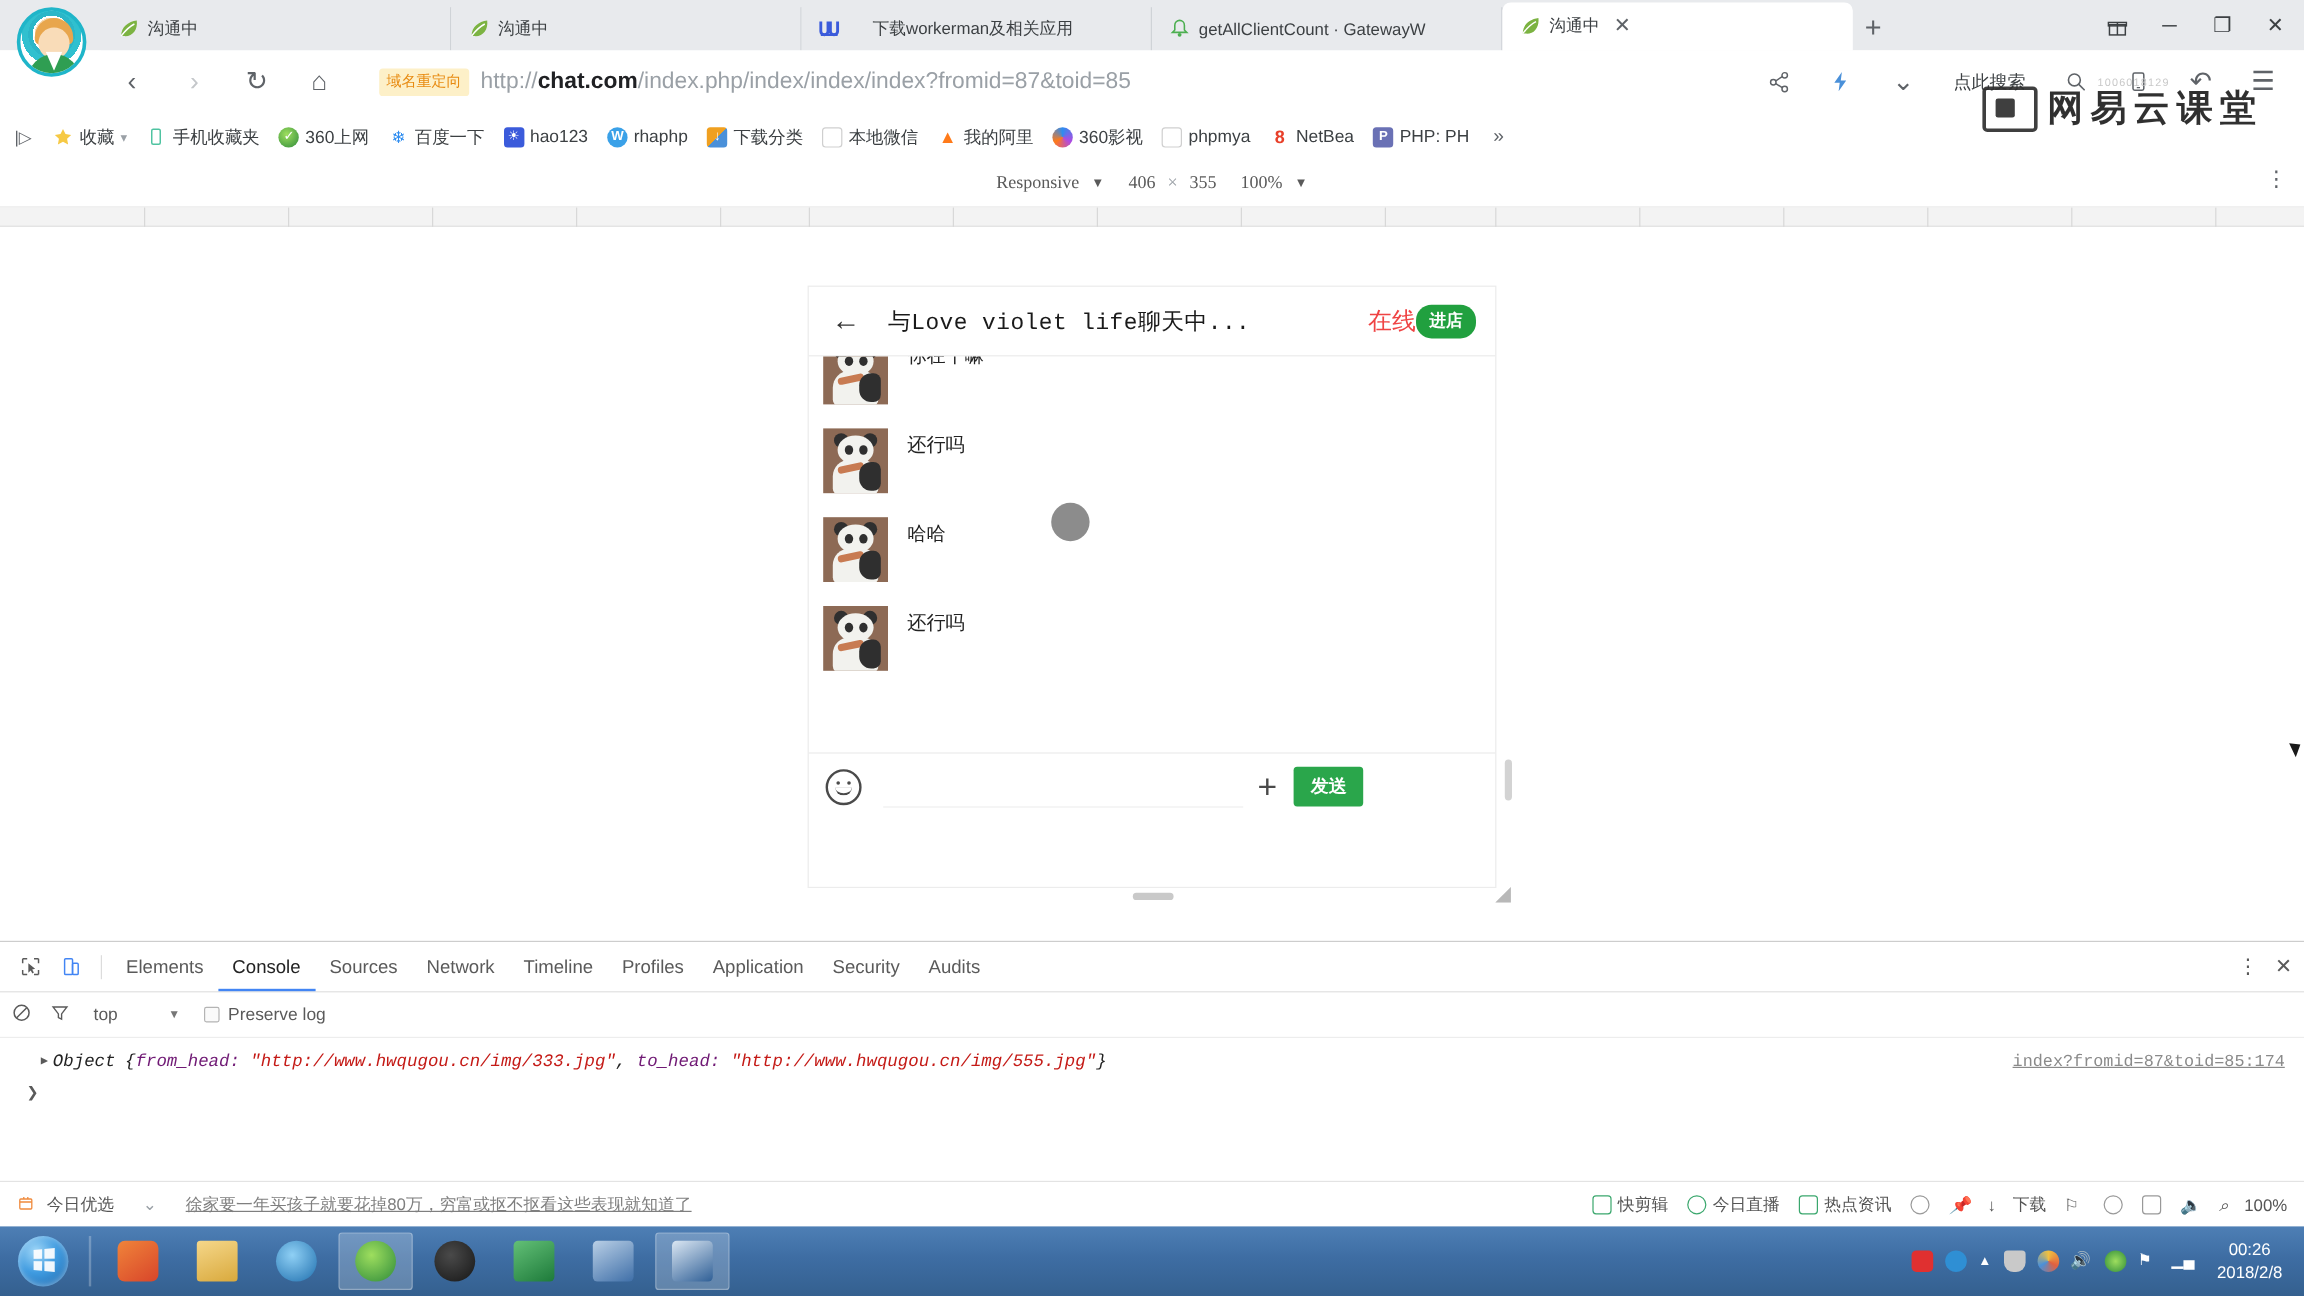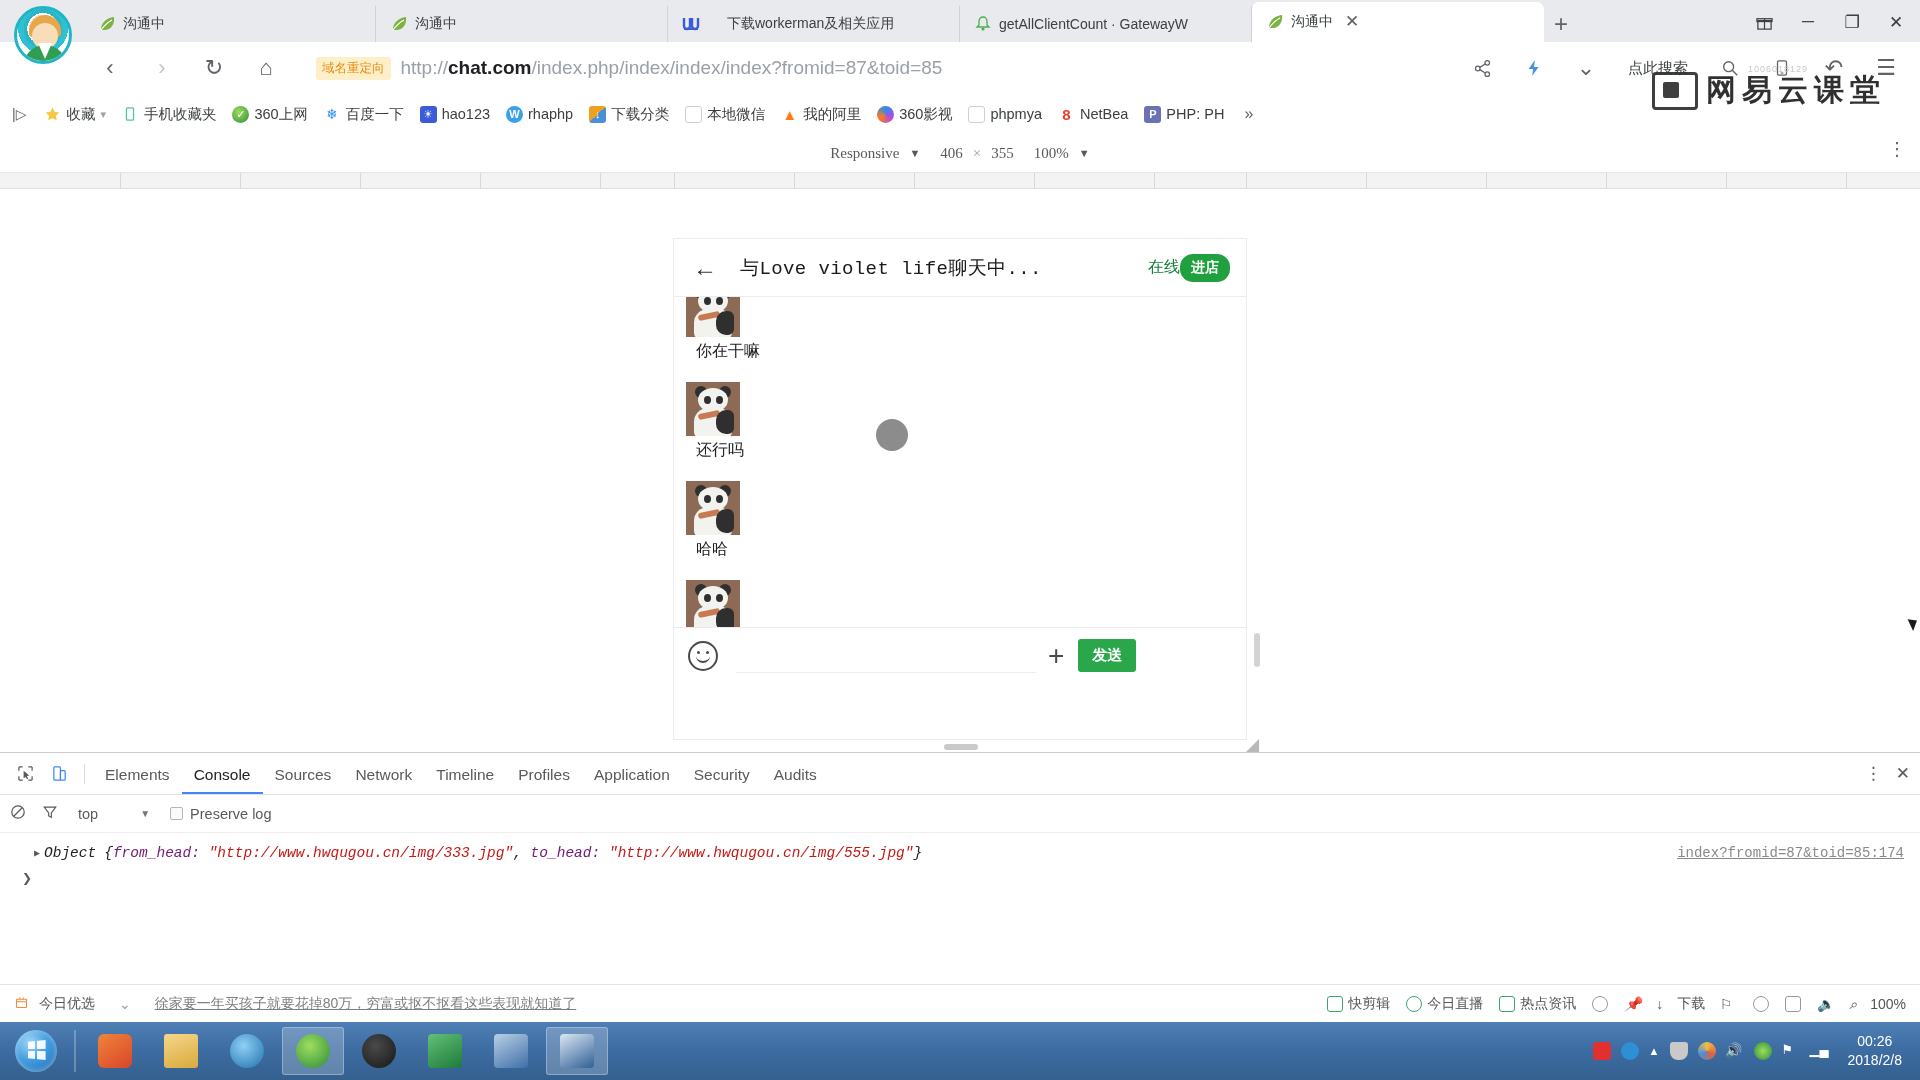--- a/index.html
+++ b/index.html
@@ -145,27 +145,27 @@
   
   .chat-header {
     height: 58px; display: flex; align-items: center; padding: 0 14px;
     border-bottom: 1px solid #ececec; position: relative;
   }
   .chat-back { font-size: 24px; color: #333; width: 34px; text-align: center; }
   .chat-title {
     font-family: "Liberation Mono", "DejaVu Sans Mono", monospace;
     font-size: 19px; color: #1a1a1a; margin-left: 18px; letter-spacing: .4px;
   }
-  .chat-status { position: absolute; right: 66px; font-size: 16px; color: #15803d; }
+  .chat-status { position: absolute; right: 66px; font-size: 20px; color: #ef4444; }
   .chat-enter {
     position: absolute; right: 16px; background: #21a03f; color: #fff;
     font-size: 14px; padding: 5px 11px; border-radius: 13px; font-weight: 600;
   }
   .msglist { height: 330px; overflow: hidden; position: relative; padding-top: 4px; }
-  .msg { display: flex; align-items: flex-start; padding: 10px 0 10px 6px; flex-direction: column; }
+  .msg { display: flex; align-items: flex-start; padding: 10px 0 10px 6px; }
   .avatar {
     width: 54px; height: 54px; flex: 0 0 auto; margin-left: 6px;
     background: #8d6a55; position: relative; overflow: hidden;
   }
   .avatar .pb-head { position:absolute; left:12px; top:6px; width:30px; height:24px; background:#f2f2ee; border-radius:50%; }
   .avatar .pb-ear-l { position:absolute; left:9px; top:4px; width:12px; height:12px; background:#2f2f2f; border-radius:50%; }
   .avatar .pb-ear-r { position:absolute; left:33px; top:4px; width:12px; height:12px; background:#2f2f2f; border-radius:50%; }
   .avatar .pb-eye-l { position:absolute; left:18px; top:14px; width:7px; height:8px; background:#2f2f2f; border-radius:50%; }
   .avatar .pb-eye-r { position:absolute; left:30px; top:14px; width:7px; height:8px; background:#2f2f2f; border-radius:50%; }
   .avatar .pb-body { position:absolute; left:8px; top:26px; width:38px; height:30px; background:#f2f2ee; border-radius:14px 14px 6px 6px; }
@@ -197,21 +197,21 @@
     max-width: 300px;
   }
   .plus-btn { font-size: 28px; color: #4a4a4a; font-weight: 300; margin-right: 14px; }
   .send-btn {
     background: #2aa64b; color: #fff; font-size: 15px;
     padding: 7px 14px; border-radius: 3px; font-weight: 600;
   }
 
   
   .devtools {
-    position: absolute; top: 752px; left: 0; width: 1920px; height: 200px;
+    position: absolute; top: 784px; left: 0; width: 1920px; height: 200px;
     background: #ffffff; border-top: 1px solid #cdcdcd;
   }
   .dt-tabs {
     height: 42px; display: flex; align-items: center; padding-left: 8px;
     border-bottom: 1px solid #e0e0e0; position: relative;
   }
   .dt-iconbtn {
     width: 34px; height: 30px; display:flex; align-items:center; justify-content:center;
     color: #5a5a5a; font-size: 15px;
   }

